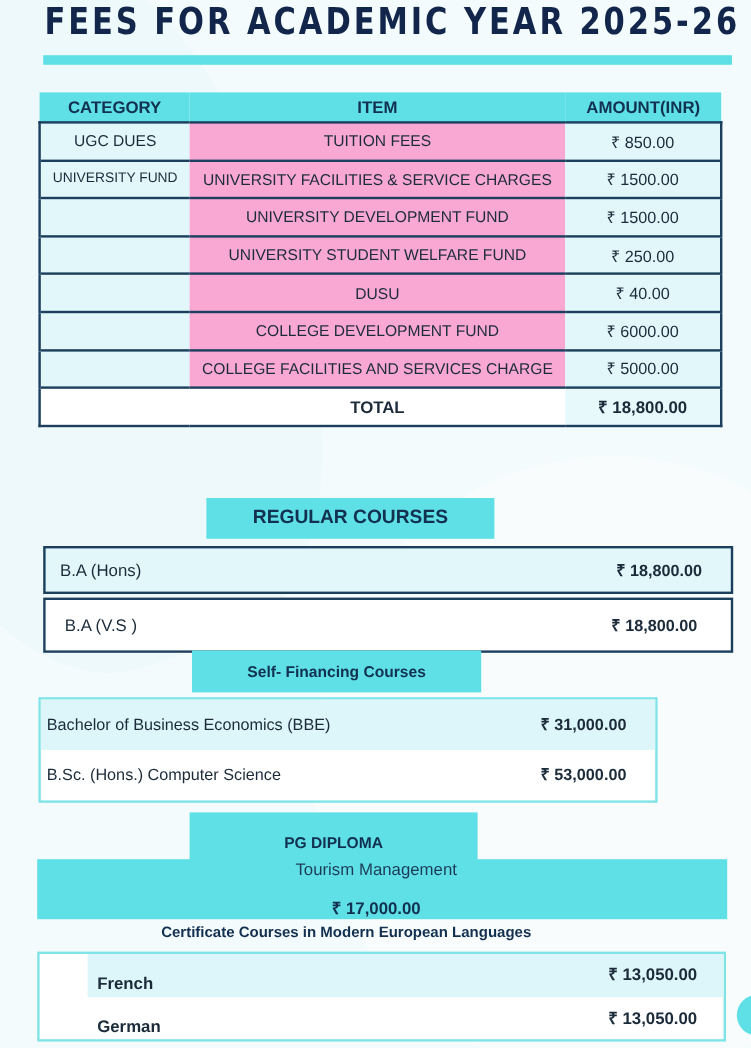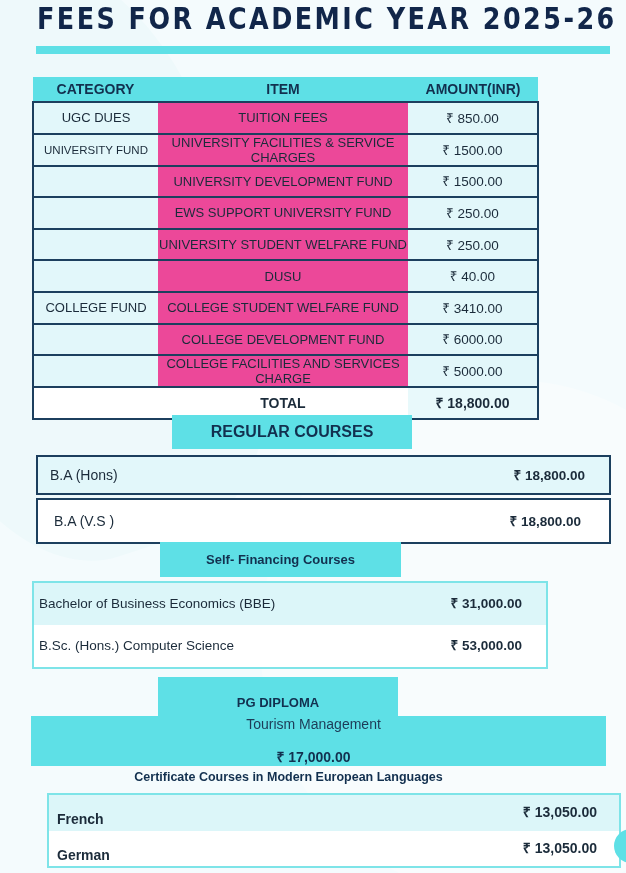--- a/index.html
+++ b/index.html
@@ -28,34 +28,34 @@
     color: #11264a; transform: scaleX(0.82); transform-origin: left top;
     white-space: nowrap; line-height: 36px;
   }
   .rule {
     position: absolute; left: 36px; top: 46px; width: 574px; height: 8px;
     background: #5ee0e6;
   }
 
   
   .fees-table {
-    position: absolute; left: 32px; top: 77px; width: 507px;
+    position: absolute; left: 32px; top: 77px; width: 570px;
     border-collapse: collapse;
   }
   .fees-table th {
     background: #5ee0e6; color: #12304f; font-weight: bold; font-size: 14px;
     height: 25px; text-align: center;
   }
   .fees-table td {
     height: 31.6px; font-size: 13px; text-align: center;
     border-top: 2px solid #1c3f5e; color: #1b2b3a;
   }
   .fees-table td.cat { width: 125px; background: #e2f7fa; font-size: 13px; margin-left: 40px; }
   .fees-table td.cat.small { font-size: 11.5px; }
-  .fees-table td.item { background: #ec4899; }
+  .fees-table td.item { background: #f9a8d4; }
   .fees-table td.amt { width: 130px; background: #e2f7fa; font-size: 13.5px;
      border-right: 2px solid #1c3f5e; }
   .fees-table tr.body td.cat { border-left: 2px solid #1c3f5e; }
   .fees-table tr.total td { font-weight: bold; background: #ffffff; font-size: 14px; border-bottom: 2px solid #1c3f5e; }
   .fees-table tr.total td.amt { background: #e8f9fb; }
 
   .section-label {
     position: absolute; background: #5ee0e6; color: #12304f; font-weight: bold;
     text-align: center; display: flex; align-items: center; justify-content: center;
   }
@@ -85,22 +85,22 @@
     background: #5ee0e6; display: flex; justify-content: space-between; align-items: center;
     padding: 0 20px 0 10px; font-size: 14px; color: #1d3b57; flex-direction: column;
   }
   .pg-box .amt { font-weight: bold; color: #12304f; }
 
   .cert-title {
     position: absolute; left: 126px; top: 770px; width: 325px; font-weight: bold; font-size: 12.5px;
     color: #12304f; text-align: center;
   }
   .cert-box {
-    position: absolute; left: 47px; top: 793px; width: 574px; height: 75px;
-    border: 2px solid #7ee4e8; background: #ffffff;
+    position: absolute; left: 31px; top: 793px; width: 574px; height: 75px;
+    border: 2px solid #7ee4e8; background: #ffffff; padding-left: 40px;
   }
   .cert-row { display: flex; justify-content: space-between; height: 36px; padding: 0 22px 0 8px; font-size: 14px; }
   .cert-row.first { background: #dcf6f9; }
   .cert-row .name { font-weight: bold; align-self: flex-end; padding-bottom: 4px; }
   .cert-row .amt { font-weight: bold; align-self: flex-start; padding-top: 7px; }
 
   .corner-circle {
     position: absolute; left: 614px; top: 829px; width: 34px; height: 34px;
     background: #5ee0e6; border-radius: 50%;
   }
@@ -134,37 +134,27 @@
         <td class="item">UNIVERSITY FACILITIES &amp; SERVICE CHARGES</td>
         <td class="amt">₹ 1500.00</td>
       </tr>
       <tr class="body">
         <td class="cat"></td>
         <td class="item">UNIVERSITY DEVELOPMENT FUND</td>
         <td class="amt">₹ 1500.00</td>
       </tr>
       <tr class="body">
         <td class="cat"></td>
-        <td class="item">EWS SUPPORT UNIVERSITY FUND</td>
-        <td class="amt">₹ 250.00</td>
-      </tr>
-      <tr class="body">
-        <td class="cat"></td>
         <td class="item">UNIVERSITY STUDENT WELFARE FUND</td>
         <td class="amt">₹ 250.00</td>
       </tr>
       <tr class="body">
         <td class="cat"></td>
         <td class="item">DUSU</td>
         <td class="amt">₹ 40.00</td>
-      </tr>
-      <tr class="body">
-        <td class="cat">COLLEGE FUND</td>
-        <td class="item">COLLEGE STUDENT WELFARE FUND</td>
-        <td class="amt">₹ 3410.00</td>
       </tr>
       <tr class="body">
         <td class="cat"></td>
         <td class="item">COLLEGE DEVELOPMENT FUND</td>
         <td class="amt">₹ 6000.00</td>
       </tr>
       <tr class="body">
         <td class="cat"></td>
         <td class="item">COLLEGE FACILITIES AND SERVICES CHARGE</td>
         <td class="amt">₹ 5000.00</td>

